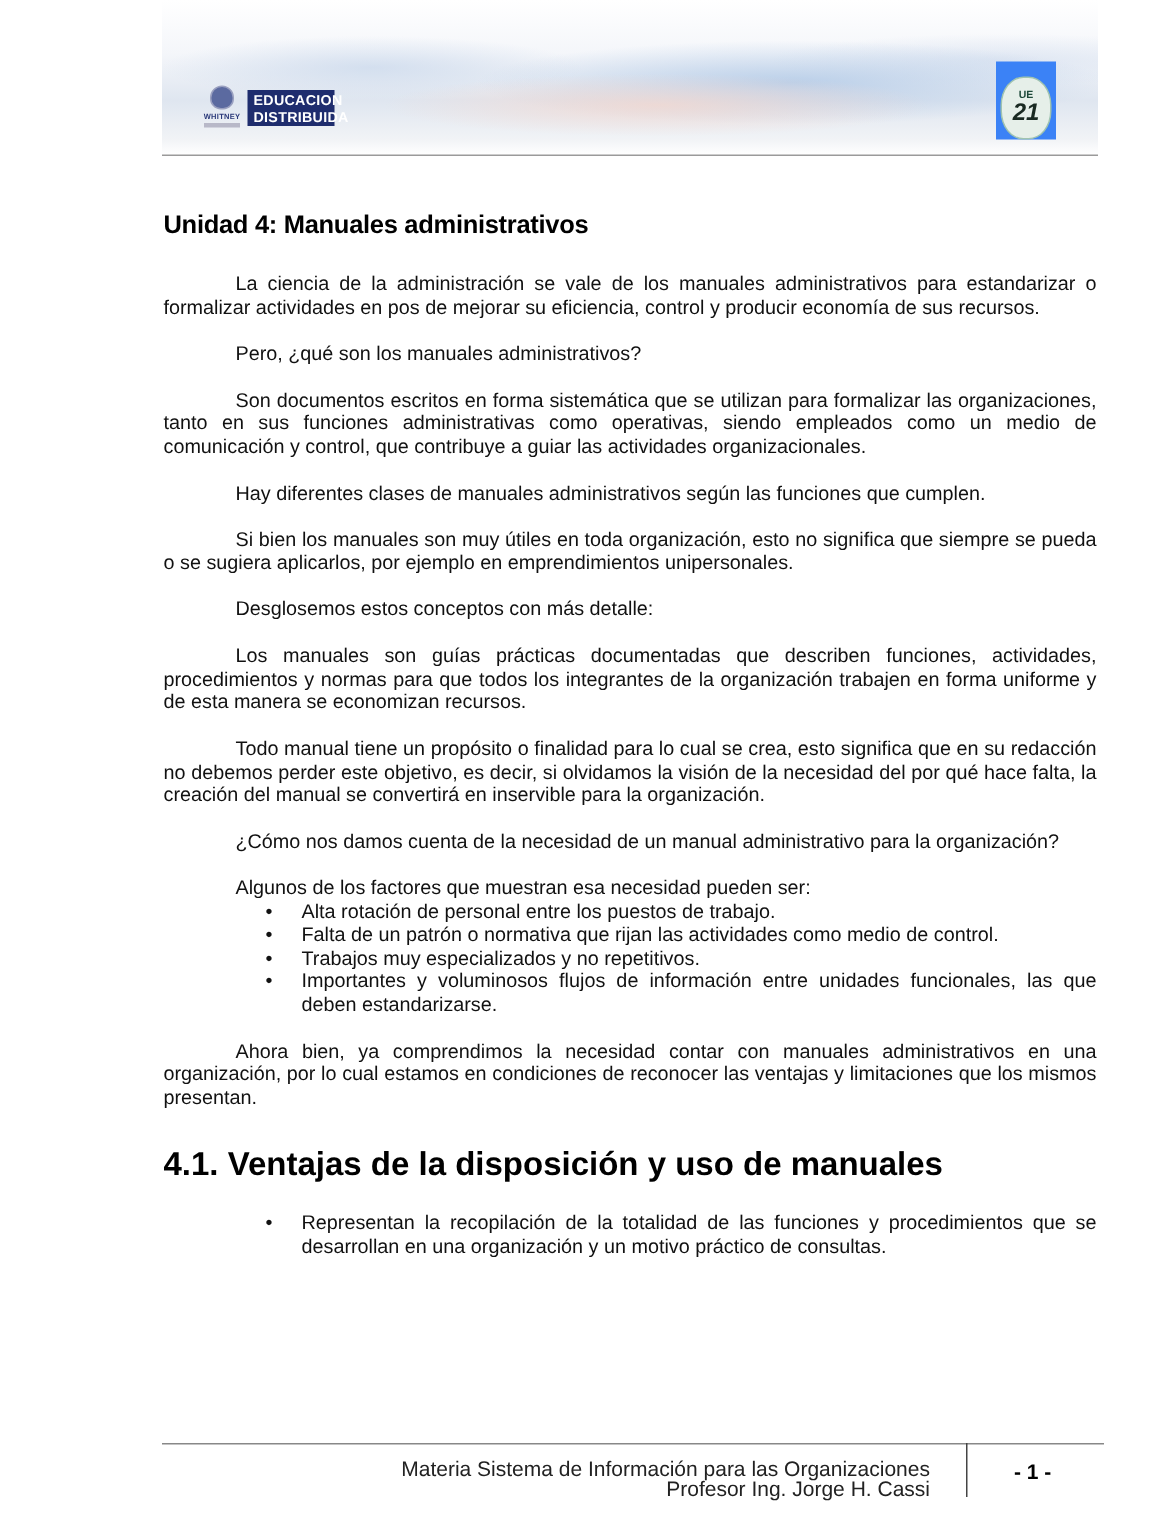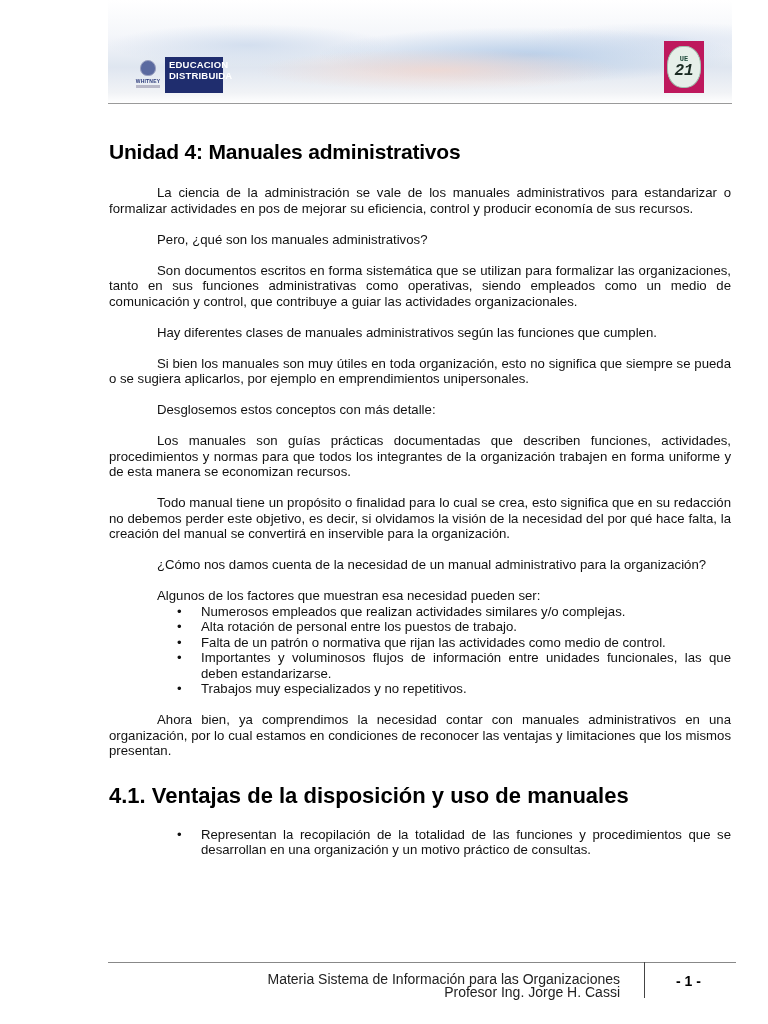--- a/index.html
+++ b/index.html
@@ -17,35 +17,35 @@
       linear-gradient(180deg, #ffffff 0%, #f4f6fa 35%, #dfe6f0 65%, #f1f3f6 90%, #ffffff 100%);
   }
   .header-line { position: absolute; left: 108px; top: 103px; width: 624px; height: 1px; background: #9a9a9a; }
   .logo-left { position: absolute; left: 134px; top: 57px; display: flex; align-items: center; gap: 3px; }
   .crest { width: 28px; height: 30px; display: flex; flex-direction: column; align-items: center; }
   .crest-shield { width: 14px; height: 14px; border-radius: 50% 50% 45% 45%; background: #5b6aa0; border: 1px solid #9aa0c0; }
   .crest-text { font-size: 5px; color: #2b3a7a; font-weight: bold; margin-top: 2px; letter-spacing: 0.2px; }
   .crest-sub { width: 24px; height: 3px; background: #b8b8c8; margin-top: 1px; }
   .edu-box {
     background: #1f2d6e; color: #fff; font-weight: bold; font-size: 9.5px; line-height: 11px;
-    padding: 2px 4px; width: 58px; height: 36px; box-sizing: border-box; letter-spacing: 0.2px;
+    padding: 2px 4px; width: 58px; height: 24px; box-sizing: border-box; letter-spacing: 0.2px;
   }
   .logo-right {
-    position: absolute; left: 664px; top: 41px; width: 40px; height: 52px; background: #be185d;
-    display: flex; align-items: center; justify-content: center; font-family: Liberation Mono, monospace;
+    position: absolute; left: 664px; top: 41px; width: 40px; height: 52px; background: #3b82f6;
+    display: flex; align-items: flex-end; justify-content: center;
   }
   .ue-badge {
     width: 32px; height: 40px; border-radius: 45%; background: #e6efe9; border: 1px solid #9fc3b0;
     display: flex; flex-direction: column; align-items: center; justify-content: center; color: #1e4a3a;
   }
   .ue-badge .ue { font-size: 7px; font-weight: bold; line-height: 8px; }
   .ue-badge .n21 { font-size: 16px; font-weight: bold; font-style: italic; line-height: 16px; color: #1a2a22; }
 
   .content { position: absolute; left: 109px; top: 140px; width: 622px; }
-  h1 { margin: 0; font-size: 21px; font-weight: bold; color: #000; letter-spacing: -0.2px; }
+  h1 { margin: 0; font-size: 17px; font-weight: bold; color: #000; letter-spacing: -0.2px; }
   p, li { font-size: 13.2px; line-height: 15.5px; margin: 0; text-align: justify; }
   p.indent { text-indent: 48px; }
   .gap { height: 15.5px; }
   .list-intro { padding-left: 48px; }
   ul { margin: 0; padding-left: 92px; list-style: none; }
   ul li { position: relative; }
   ul li::before { content: "\2022"; position: absolute; left: -24px; }
   h2 { margin: 0; font-size: 22px; font-weight: bold; color: #000; }
 
   .footer-line { position: absolute; left: 108px; top: 962px; width: 628px; height: 1px; background: #888; }
@@ -94,25 +94,24 @@
   <p class="indent">Desglosemos estos conceptos con más detalle:</p>
   <div class="gap"></div>
   <p class="indent">Los manuales son guías prácticas documentadas que describen funciones, actividades, procedimientos y normas para que todos los integrantes de la organización trabajen en forma uniforme y de esta manera se economizan recursos.</p>
   <div class="gap"></div>
   <p class="indent">Todo manual tiene un propósito o finalidad para lo cual se crea, esto significa que en su redacción no debemos perder este objetivo, es decir, si olvidamos la visión de la necesidad del por qué hace falta, la creación del manual se convertirá en inservible para la organización.</p>
   <div class="gap"></div>
   <p class="indent">¿Cómo nos damos cuenta de la necesidad de un manual administrativo para la organización?</p>
   <div class="gap"></div>
   <p class="list-intro">Algunos de los factores que muestran esa necesidad pueden ser:</p>
   <ul>
-    <li>Numerosos empleados que realizan actividades similares y/o complejas.</li>
     <li>Alta rotación de personal entre los puestos de trabajo.</li>
     <li>Falta de un patrón o normativa que rijan las actividades como medio de control.</li>
+    <li>Trabajos muy especializados y no repetitivos.</li>
     <li>Importantes y voluminosos flujos de información entre unidades funcionales, las que deben estandarizarse.</li>
-    <li>Trabajos muy especializados y no repetitivos.</li>
   </ul>
   <div class="gap"></div>
   <p class="indent">Ahora bien, ya comprendimos la necesidad contar con manuales administrativos en una organización, por lo cual estamos en condiciones de reconocer las ventajas y limitaciones que los mismos presentan.</p>
   <div style="height:24px"></div>
   <h2>4.1. Ventajas de la disposición y uso de manuales</h2>
   <div style="height:18px"></div>
   <ul>
     <li>Representan la recopilación de la totalidad de las funciones y procedimientos que se desarrollan en una organización y un motivo práctico de consultas.</li>
   </ul>
 </div>

